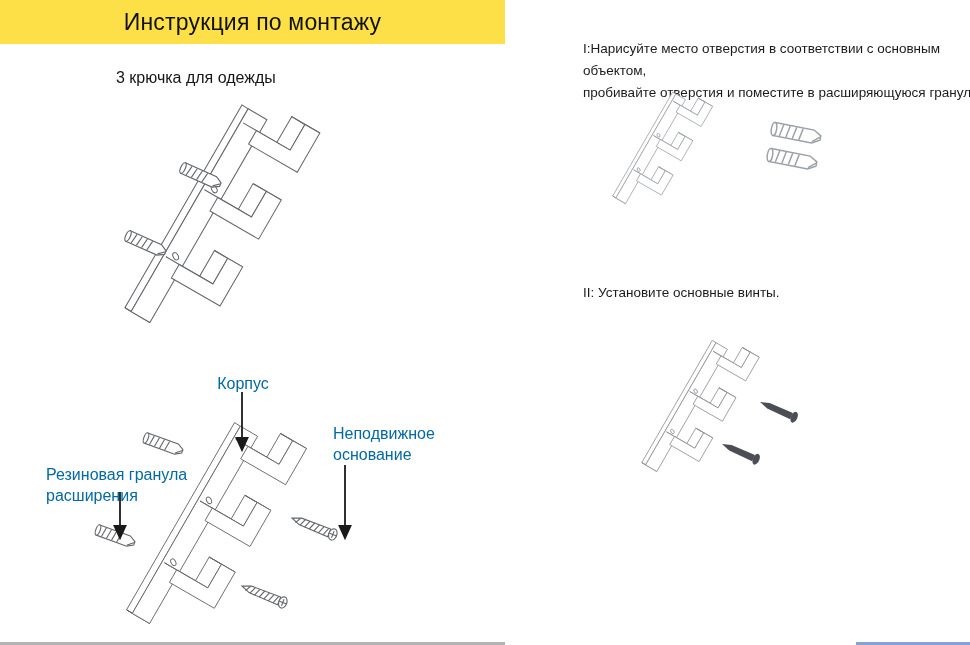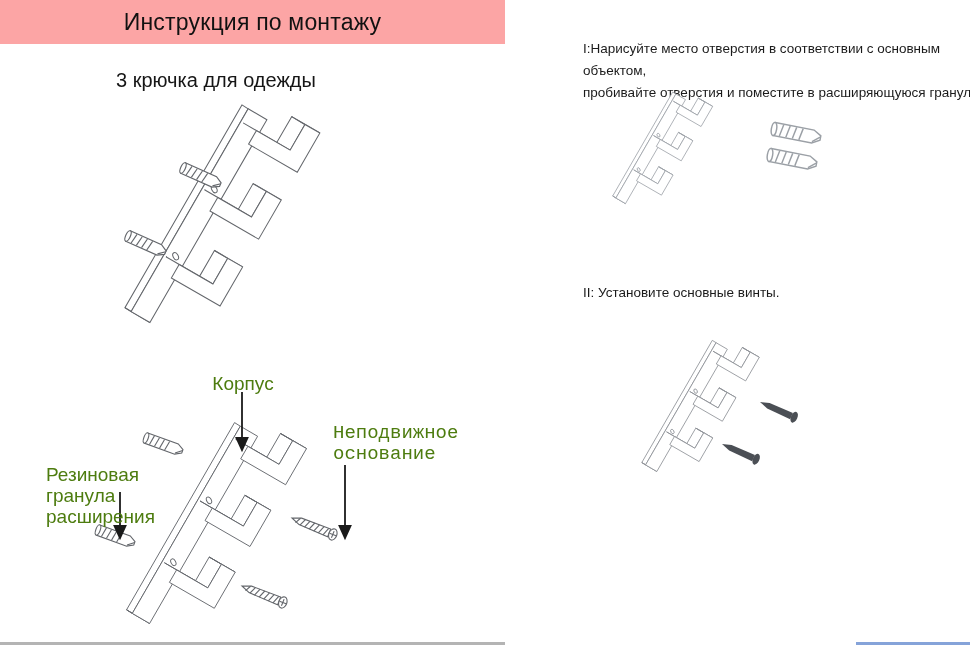--- a/index.html
+++ b/index.html
@@ -5,34 +5,34 @@
   html,body{margin:0;padding:0;}
   body{
     width:970px;height:645px;position:relative;overflow:hidden;
     background:#ffffff;
     font-family:"Liberation Sans","DejaVu Sans",sans-serif;
     color:#1a1a1a;
   }
   .abs{position:absolute;}
   
   .header-bar{
-    left:0;top:0;width:505px;height:44px;background:#fca5a5;
+    left:0;top:0;width:505px;height:44px;background:#fde047;
     display:flex;align-items:center;justify-content:center;
   }
   .header-title{font-size:23px;color:#111;letter-spacing:.2px;}
-  .subtitle{left:116px;top:69px;font-size:20px;color:#161616;}
+  .subtitle{left:116px;top:69px;font-size:16px;color:#161616;}
   
   .step-text{font-size:13.5px;line-height:22px;color:#1b1b1b;}
   #step1-text{left:583px;top:38px;width:400px;}
   #step2-text{left:583px;top:282px;width:400px;}
   
-  .part-label{font-size:19px;line-height:21px;color:#4d7c0f;}
+  .part-label{font-size:16px;line-height:21px;color:#0369a1;}
   #label-body{left:203px;top:373px;width:80px;text-align:center;}
   #label-plug{left:46px;top:464px;width:155px;}
-  #label-base{left:333px;top:423px;width:118px;font-family:Liberation Mono, monospace;}
+  #label-base{left:333px;top:423px;width:118px;}
   
   svg{display:block;}
   
   .edge-dark{left:0;top:642px;width:505px;height:3px;background:#6a6a6a;opacity:.5;}
   .edge-blue{left:856px;top:642px;width:114px;height:3px;background:#4472c4;opacity:.65;}
 </style>
 </head>
 <body>
 
 <svg width="0" height="0" style="position:absolute" aria-hidden="true">

